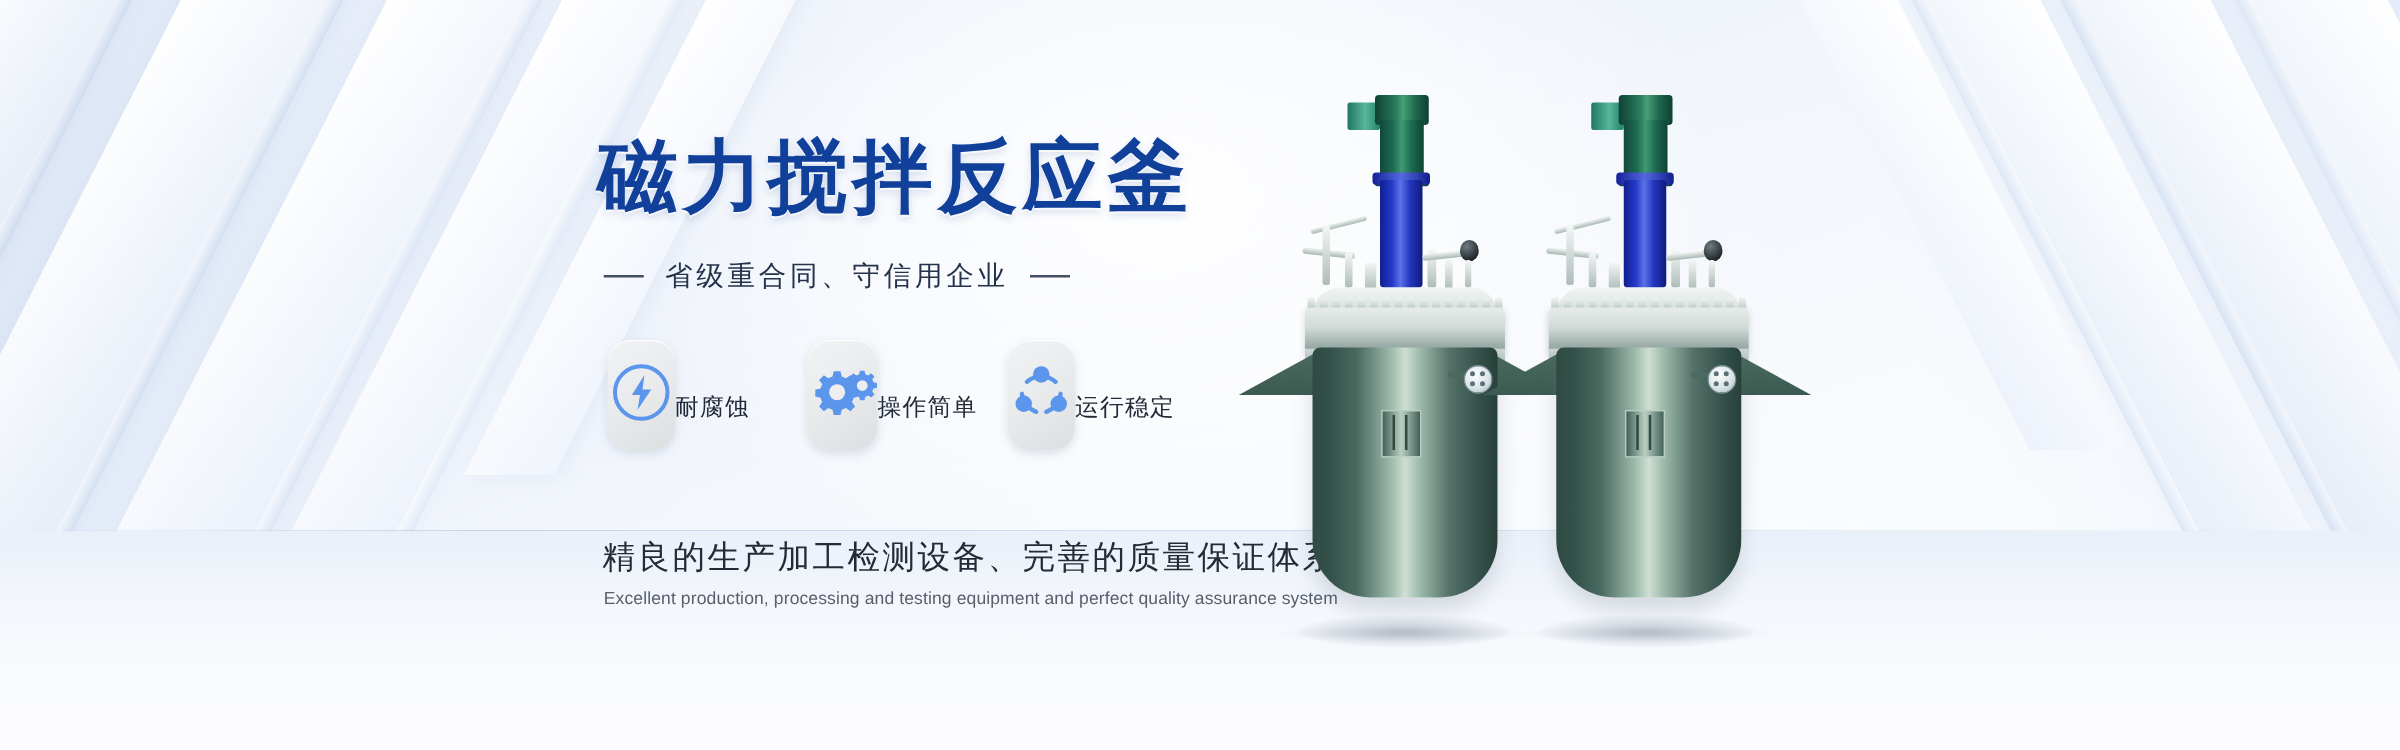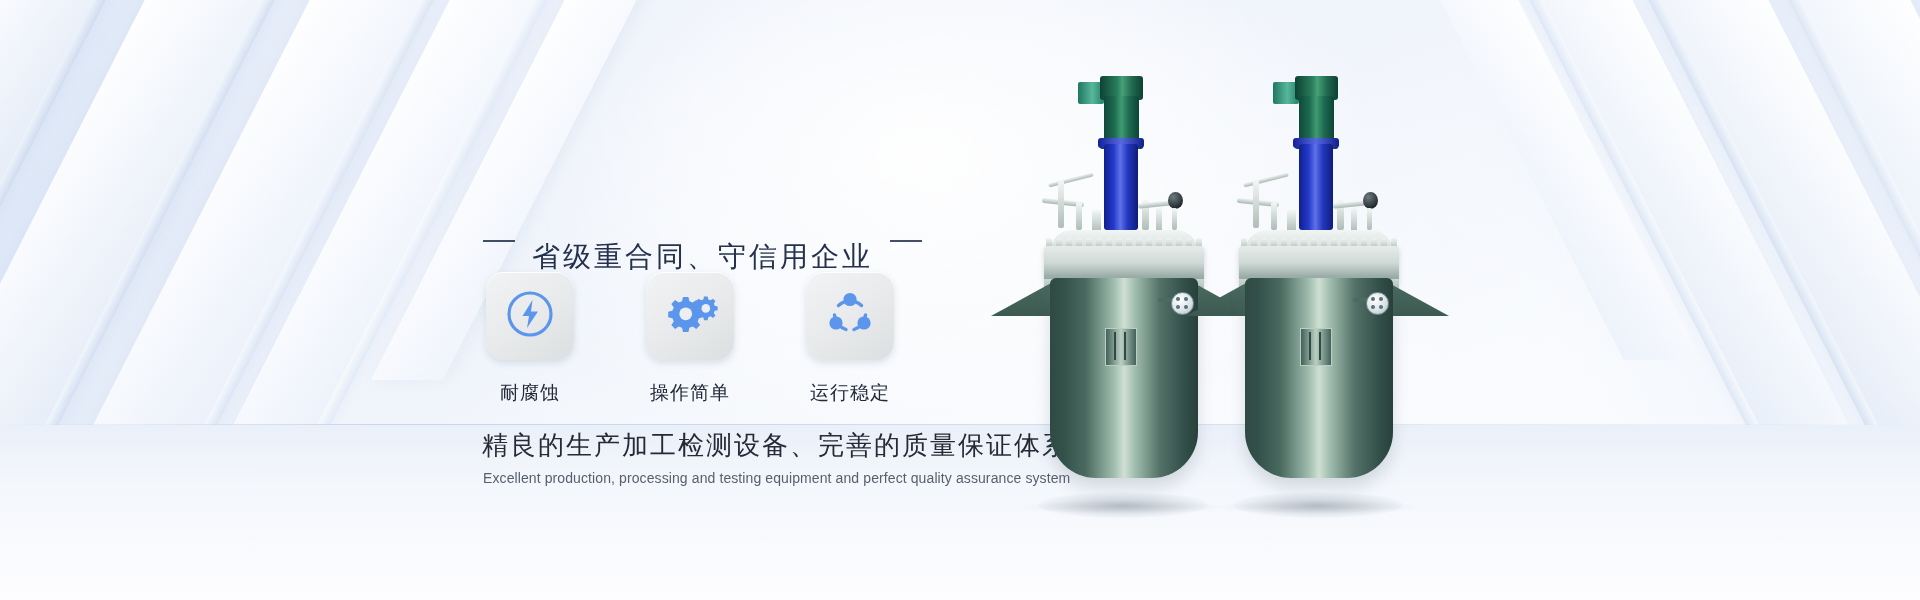--- a/index.html
+++ b/index.html
@@ -35,25 +35,25 @@
 
   
   .content{position:absolute;left:0;top:0;width:1100px;height:600px;}
   .title{position:absolute;left:478px;top:110px;
     font-size:64px;font-weight:bold;letter-spacing:4px;color:#11409b;
     font-family:"DejaVu Sans","Liberation Sans",sans-serif;
     text-shadow:0 2px 0 rgba(255,255,255,.75),0 3px 7px rgba(30,70,150,.18);
     white-space:nowrap;line-height:1;}
   .subline{position:absolute;left:483px;top:206px;display:flex;align-items:center;gap:17px;white-space:nowrap;}
   .subline .dash{width:32px;height:2px;background:#23304a;opacity:.85;display:block;}
-  .subline .sub{font-size:28px;color:#24324c;letter-spacing:3px;
-    font-family:"DejaVu Sans","Liberation Sans",sans-serif;margin-top:32px;}
+  .subline .sub{font-size:22px;color:#24324c;letter-spacing:3px;
+    font-family:"DejaVu Sans","Liberation Sans",sans-serif;}
 
   .features{position:absolute;left:486px;top:272px;display:flex;gap:72px;}
-  .feature{width:88px;display:flex;flex-direction:column;align-items:center;}
+  .feature{width:88px;display:flex;flex-direction:row;align-items:center;}
   .fbox{width:88px;height:88px;border-radius:18px;
     background:linear-gradient(145deg,#f2f3f4 0%,#e7e9ea 55%,#dcdfe1 100%);
     box-shadow:0 3px 7px rgba(120,135,160,.22),inset 0 1px 0 rgba(255,255,255,.9);
     display:flex;align-items:center;justify-content:center;}
   .flabel{margin-top:20px;font-size:19px;color:#222a38;letter-spacing:1px;white-space:nowrap;
     font-family:"DejaVu Sans","Liberation Sans",sans-serif;}
 
   .tagline{position:absolute;left:482px;top:428px;font-size:26px;color:#242b36;letter-spacing:2px;
     white-space:nowrap;font-family:"DejaVu Sans","Liberation Sans",sans-serif;}
   .tagline-en{position:absolute;left:483px;top:470px;font-size:14px;color:#585f6b;letter-spacing:.1px;
@@ -165,20 +165,21 @@
     <div class="slab slabR" style="left:1905px;top:-40px;width:120px;height:500px;">
       <div class="face" style="background:linear-gradient(260deg,#ffffff,#edf3fb);"></div>
     </div>
 
     <div class="floorline"></div>
     <div class="floor"></div>
   </div>
 
   <div class="content">
 
+    <div class="title">磁力搅拌反应釜</div>
 
     <div class="subline">
       <span class="dash"></span>
       <span class="sub">省级重合同、守信用企业</span>
       <span class="dash"></span>
     </div>
 
     <div class="features">
 
       <div class="feature">

